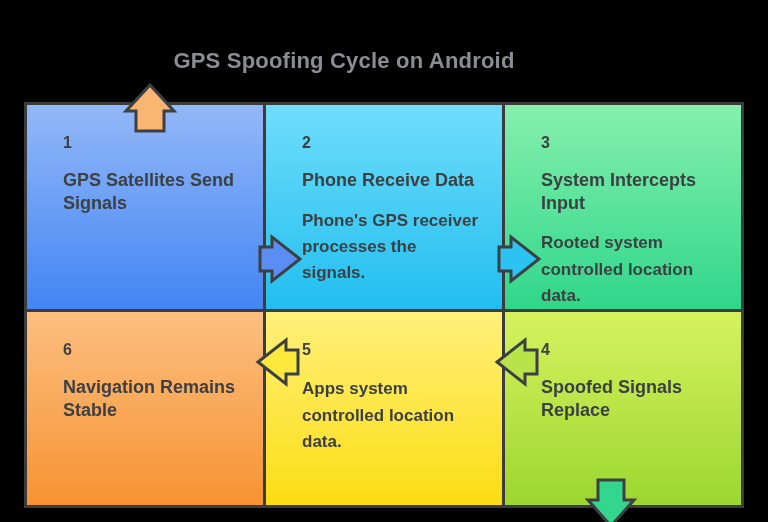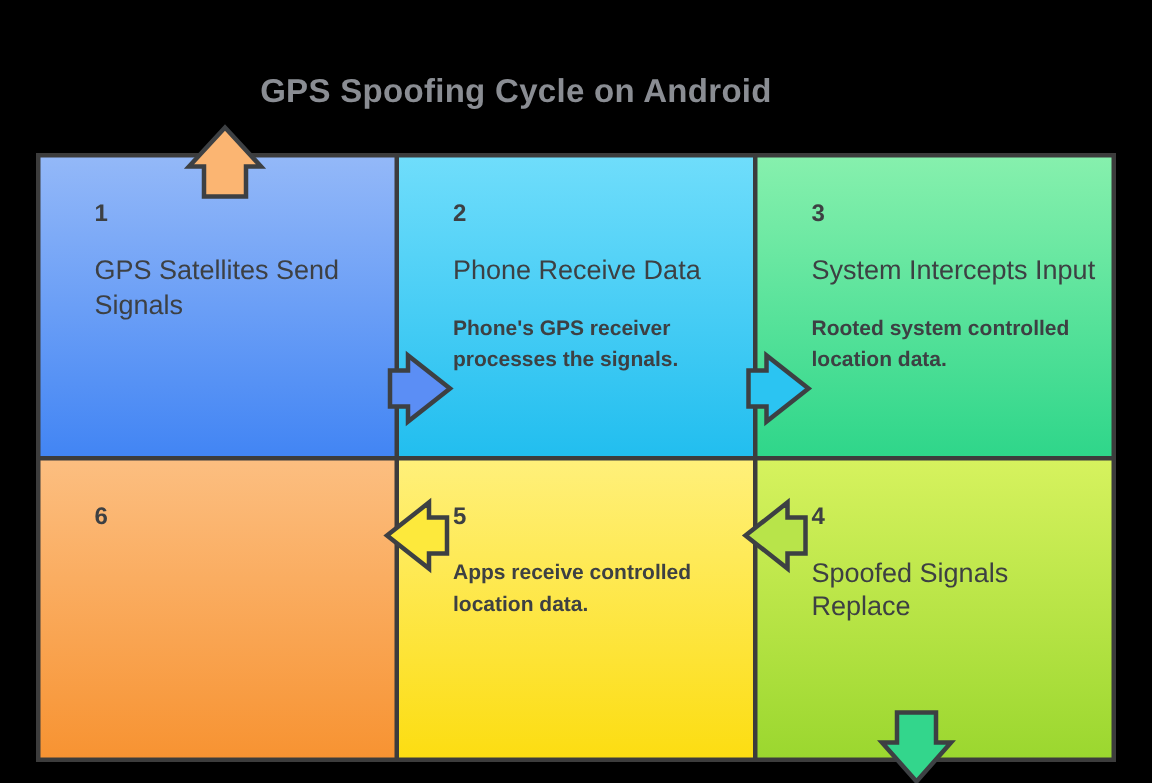--- a/index.html
+++ b/index.html
@@ -55,28 +55,28 @@
 
   .num {
     font-size: 16px;
     font-weight: bold;
     color: #3d4043;
     line-height: 1;
     margin-bottom: 18px;
   }
   .heading {
     font-size: 18px;
-    font-weight: normal;
+    font-weight: bold;
     color: #3d4043;
     line-height: 1.26;
     margin-bottom: 16px;
     max-width: 190px;
   }
   .desc {
-    font-size: 14px;
+    font-size: 17px;
     font-weight: bold;
     color: #3d4043;
     line-height: 1.55;
     max-width: 180px;
   }
 
   .arrow { position: absolute; z-index: 5; }
   .arrow svg { display: block; overflow: visible; }
 
   
@@ -121,25 +121,26 @@
   </div>
 
   <div class="cell c3">
     <div class="num">3</div>
     <div class="heading">System Intercepts Input</div>
     <div class="desc">Rooted system controlled location data.</div>
   </div>
 
   <div class="cell c6">
     <div class="num">6</div>
+    <div class="heading">Navigation Remains Stable</div>
   </div>
 
   <div class="cell c5">
     <div class="num">5</div>
-    <div class="desc">Apps receive controlled location data.</div>
+    <div class="desc">Apps system controlled location data.</div>
     <div class="arrow a56">
       <svg width="58" height="52" viewBox="0 0 58 52">
         <path d="M58 14 L46 14 L46 4 L18 26 L46 48 L46 38 L58 38 Z" fill="#fde93c" stroke="#3d4043" stroke-width="3" stroke-linejoin="miter"></path>
       </svg>
     </div>
   </div>
 
   <div class="cell c4">
     <div class="num">4</div>
     <div class="heading">Spoofed Signals Replace</div>

